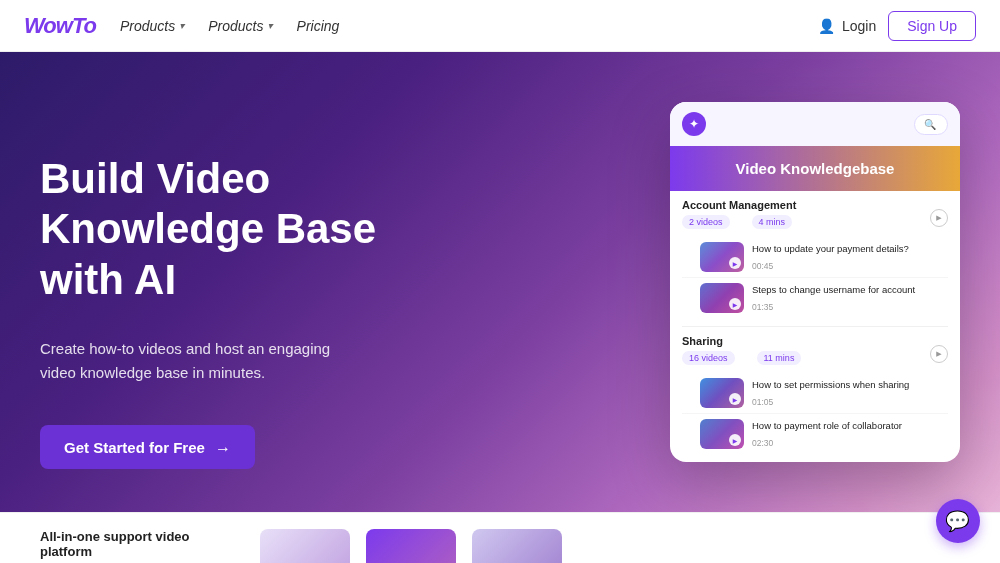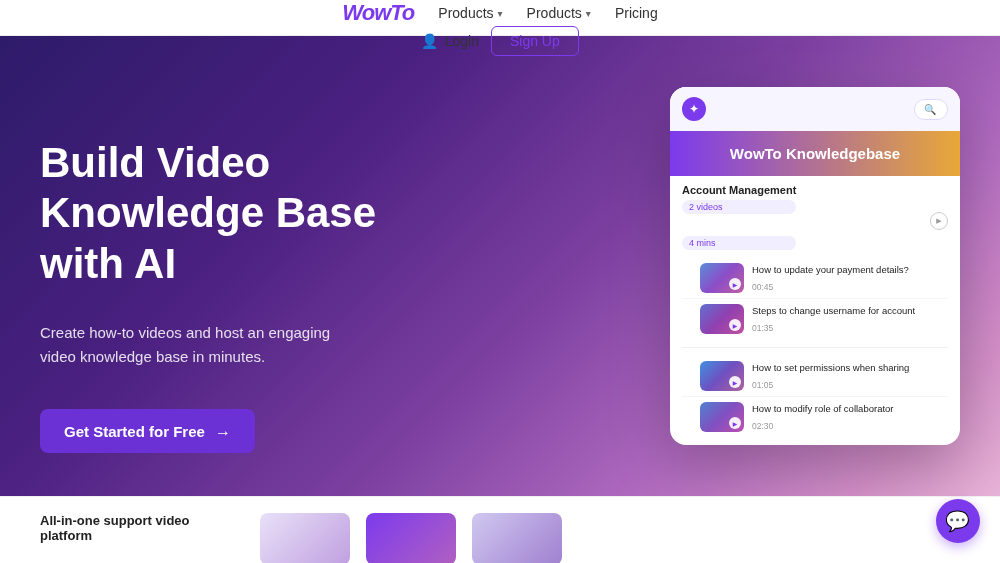--- a/index.html
+++ b/index.html
@@ -1,29 +1,29 @@
 <!DOCTYPE html>
 <html><head>
   <meta charset="utf-8">
   <style>
     * { margin: 0; padding: 0; box-sizing: border-box; }
     body { font-family: -apple-system, BlinkMacSystemFont, 'Segoe UI', sans-serif; width: 1000px; overflow-x: hidden; }
 
     
     .navbar {
       display: flex; align-items: center; justify-content: space-between;
-      padding: 0 24px; height: 36px; background: #fff;
-      border-bottom: 1px solid #eee; position: relative; z-index: 10; flex-direction: column;
+      padding: 0 24px; height: 52px; background: #fff;
+      border-bottom: 1px solid #eee; position: relative; z-index: 10;
     }
     .navbar-left { display: flex; align-items: center; gap: 24px; }
     .logo { font-size: 22px; font-weight: 700; color: #e040fb; font-style: italic; letter-spacing: -1px; }
     .logo span { color: #7c3aed; }
     .nav-item {
       display: flex; align-items: center; gap: 4px;
-      font-size: 14px; color: #333; cursor: pointer; padding: 4px 0;
+      font-size: 14px; color: #333; cursor: pointer; padding: 4px 0; font-style: italic;
     }
     .nav-item .chevron { font-size: 10px; color: #666; }
     .navbar-right { display: flex; align-items: center; gap: 12px; }
     .btn-login {
       display: flex; align-items: center; gap: 6px;
       font-size: 14px; color: #333; cursor: pointer; background: none; border: none;
     }
     .btn-signup {
       font-size: 14px; color: #7c3aed; border: 1.5px solid #7c3aed;
       border-radius: 6px; padding: 6px 18px; cursor: pointer; background: none; font-weight: 500;
@@ -74,21 +74,21 @@
     .card-search-icon { font-size: 10px; color: #999; }
     .card-header {
       background: linear-gradient(90deg, #7c3aed, #e8a838);
       padding: 14px; text-align: center;
       font-size: 15px; font-weight: 700; color: #fff;
     }
     .card-section { padding: 8px 12px; }
     .card-section-title {
       font-size: 11px; font-weight: 700; color: #222; margin-bottom: 4px;
     }
-    .card-section-meta { display: flex; gap: 22px; margin-bottom: 8px; flex-direction: column; }
+    .card-section-meta { display: flex; gap: 22px; margin-bottom: 8px; }
     .meta-tag {
       font-size: 9px; background: #f0eeff; color: #7c3aed;
       border-radius: 10px; padding: 2px 7px;
     }
     .card-video-item {
       display: flex; align-items: center; gap: 8px;
       padding: 5px 18px; border-bottom: 1px solid #f5f5f5;
     }
     .card-video-item:last-child { border-bottom: none; }
     .video-thumb {
@@ -178,21 +178,21 @@
   <div class="hero-card">
     <div class="card-topbar">
       <div class="card-logo-icon">
         <span>✦</span>
       </div>
       <div class="card-search">
         <span class="card-search-icon">🔍</span>
       </div>
     </div>
     <div class="card-header">
-      <span>WowTo Knowledgebase</span>
+      <span>Video Knowledgebase</span>
     </div>
 
     <div class="card-section">
       <div style="display:flex;align-items:center;justify-content:space-between;">
         <div>
           <div class="card-section-title">Account Management</div>
           <div class="card-section-meta">
             <span class="meta-tag">2 videos</span>
             <span class="meta-tag">4 mins</span>
           </div>
@@ -217,37 +217,47 @@
         <div class="video-info">
           <div class="video-title">Steps to change username for account</div>
           <div class="video-duration">01:35</div>
         </div>
       </div>
     </div>
 
     <div class="card-section-divider"></div>
 
     <div class="card-section">
+      <div style="display:flex;align-items:center;justify-content:space-between;">
+        <div>
+          <div class="card-section-title">Sharing</div>
+          <div class="card-section-meta">
+            <span class="meta-tag">16 videos</span>
+            <span class="meta-tag">11 mins</span>
+          </div>
+        </div>
+        <div class="section-play-btn">▶</div>
+      </div>
       <div class="card-video-item">
         <div class="video-thumb">
           <div class="video-thumb-inner" style="background: linear-gradient(135deg, #4090e0 0%, #7050c0 50%, #b060a0 100%);"></div>
           <div class="video-play">▶</div>
         </div>
         <div class="video-info">
           <div class="video-title">How to set permissions when sharing</div>
           <div class="video-duration">01:05</div>
         </div>
       </div>
       <div class="card-video-item">
         <div class="video-thumb">
           <div class="video-thumb-inner" style="background: linear-gradient(135deg, #5080d0 0%, #8050c0 50%, #c050b0 100%);"></div>
           <div class="video-play">▶</div>
         </div>
         <div class="video-info">
-          <div class="video-title">How to modify role of collaborator</div>
+          <div class="video-title">How to payment role of collaborator</div>
           <div class="video-duration">02:30</div>
         </div>
       </div>
     </div>
   </div>
 </section>
 
 <div class="bottom-strip">
   <div class="bottom-item">
     <div class="bottom-item-title">All-in-one support video platform</div>

